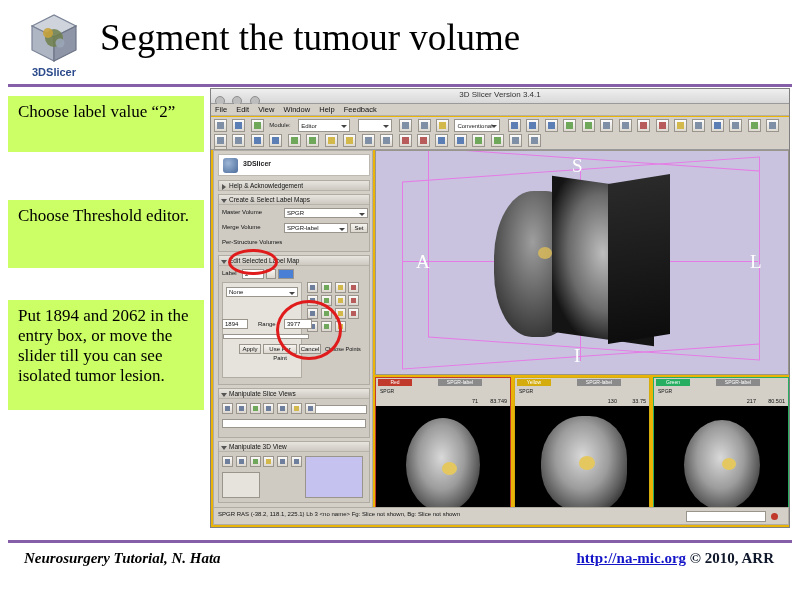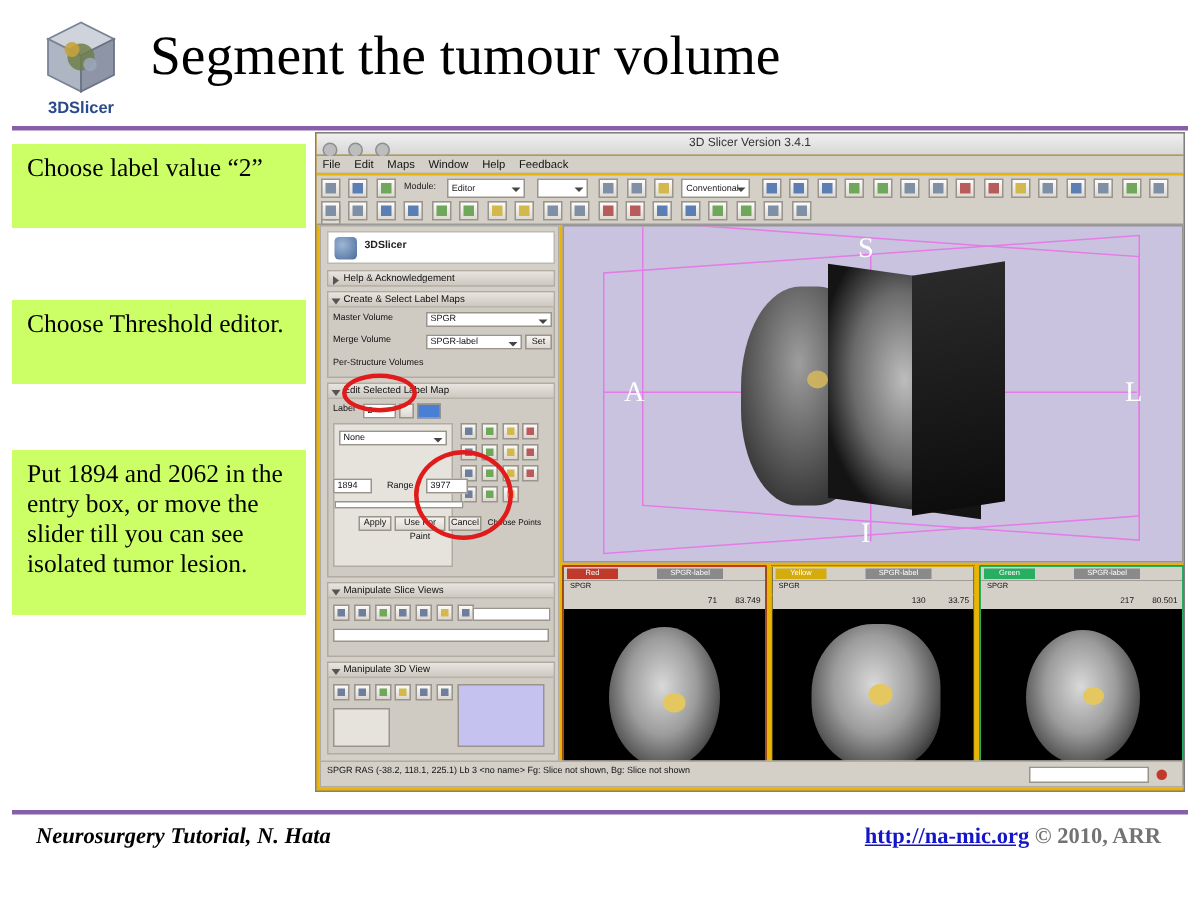--- a/index.html
+++ b/index.html
@@ -75,21 +75,21 @@
     font-weight: bold;
     color: #000000;
   }
   .footer .left { position: absolute; left: 0; top: 0; }
   .footer .right { position: absolute; right: 2px; top: 0; font-style: normal; font-weight: bold;}
   .footer .link {
     color: #1414c8;
     text-decoration: underline;
     font-style: normal;
   }
-  .footer .copy { color: #737373; font-style: normal; }
+  .footer .copy { color: #0f172a; font-style: normal; }
 
   
   .callout {
     position: absolute;
     background: #ccff66;
     font-family: "Liberation Serif", serif;
     font-size: 17px;
     color: #000;
     line-height: 1.18;
     padding: 6px 8px 6px 10px;
@@ -469,40 +469,40 @@
       <circle cx="34" cy="31" r="4.5" fill="#9aa6b8" opacity="0.9"></circle>
     </svg>
     <div class="logo-text">3DSlicer</div>
   </div>
 
   <div class="title">Segment the tumour volume</div>
   <div class="title-rule"></div>
 
   <div class="callout" style="left:8px; top:96px; width:196px; height:56px;">Choose label value “2”</div>
 
-  <div class="callout" style="left:8px; top:200px; width:196px; height:56px;">Choose Threshold editor.</div>
+  <div class="callout" style="left:8px; top:200px; width:196px; height:68px;">Choose Threshold editor.</div>
 
   <div class="callout" style="left:8px; top:300px; width:196px; height:110px;">Put 1894 and 2062 in the entry box, or move the slider till you can see isolated tumor lesion.</div>
 
 
   <div class="app">
 
     <div class="titlebar">
       <span class="tbtns">
         <span class="dot"></span>
         <span class="dot"></span>
         <span class="dot"></span>
       </span>
       <div class="ttl">3D Slicer Version 3.4.1</div>
     </div>
 
     <div class="menubar">
       <span>File</span>
       <span>Edit</span>
-      <span>Maps</span>
+      <span>View</span>
       <span>Window</span>
       <span>Help</span>
       <span>Feedback</span>
     </div>
 
     <div class="toolbar">
       <div class="tb-row" style="top:2px;">
         <span class="tb-btn icon"></span>
         <span class="tb-btn icon blue"></span>
         <span class="tb-btn icon green"></span>

